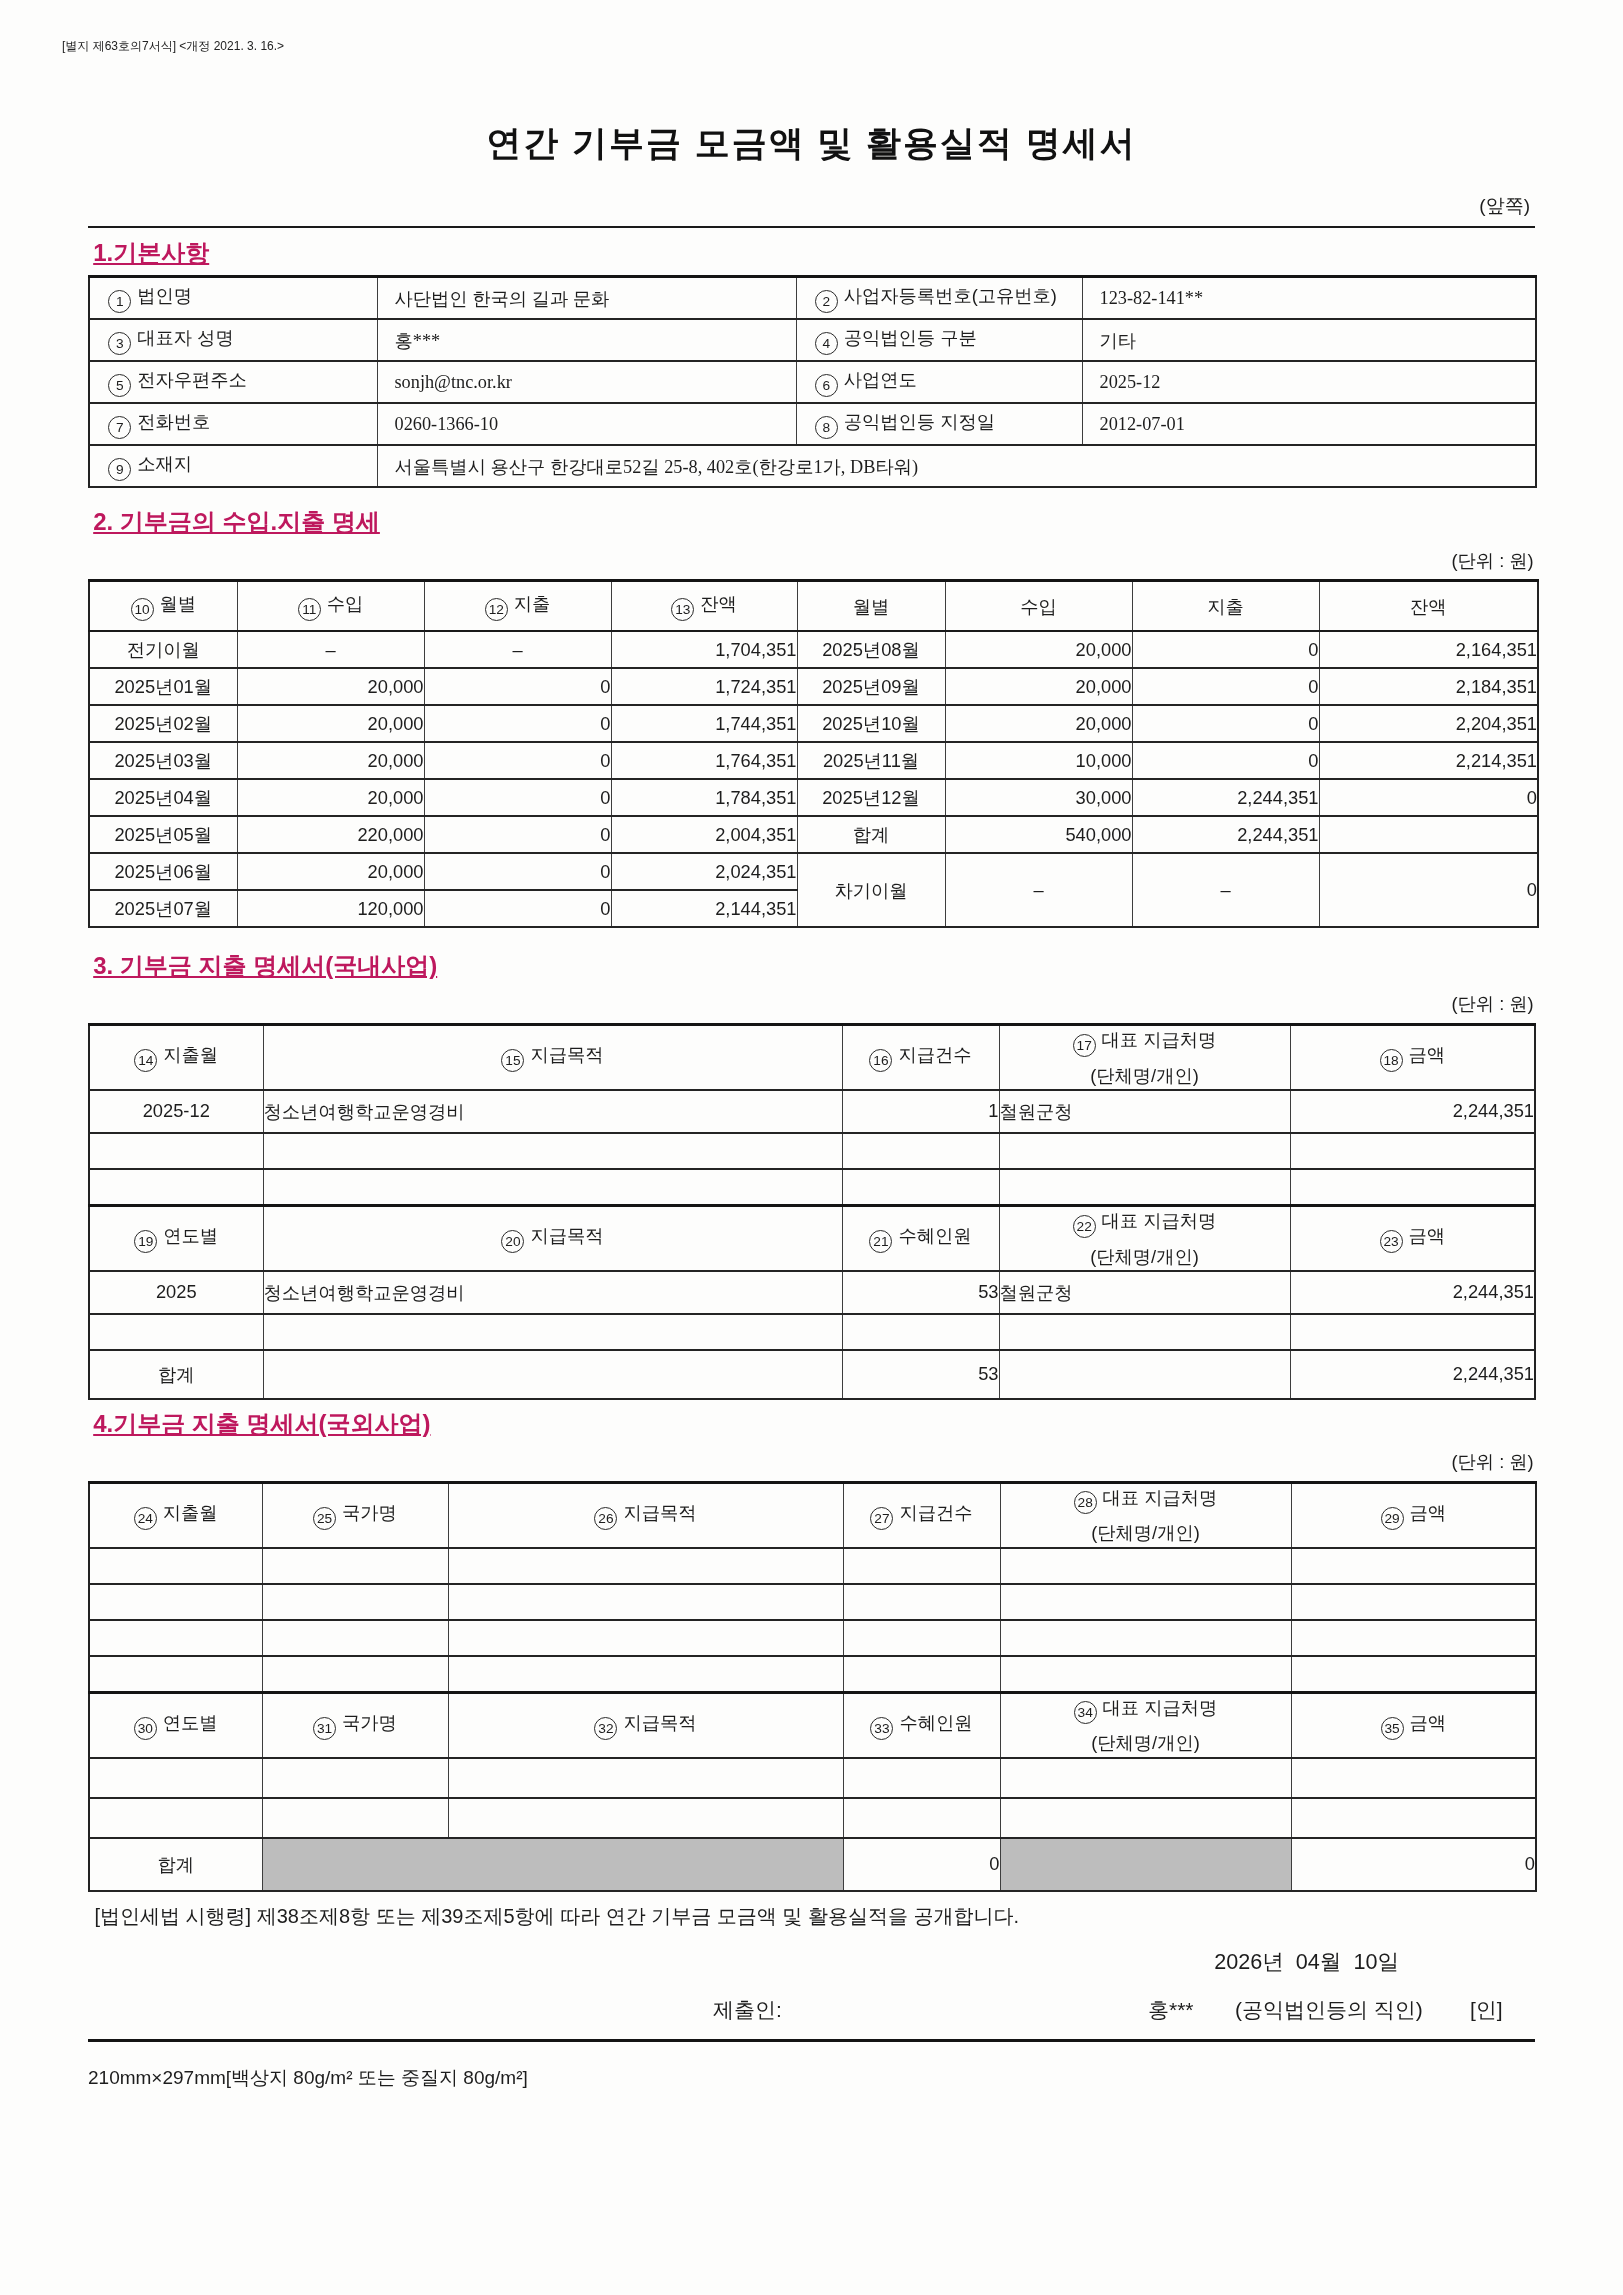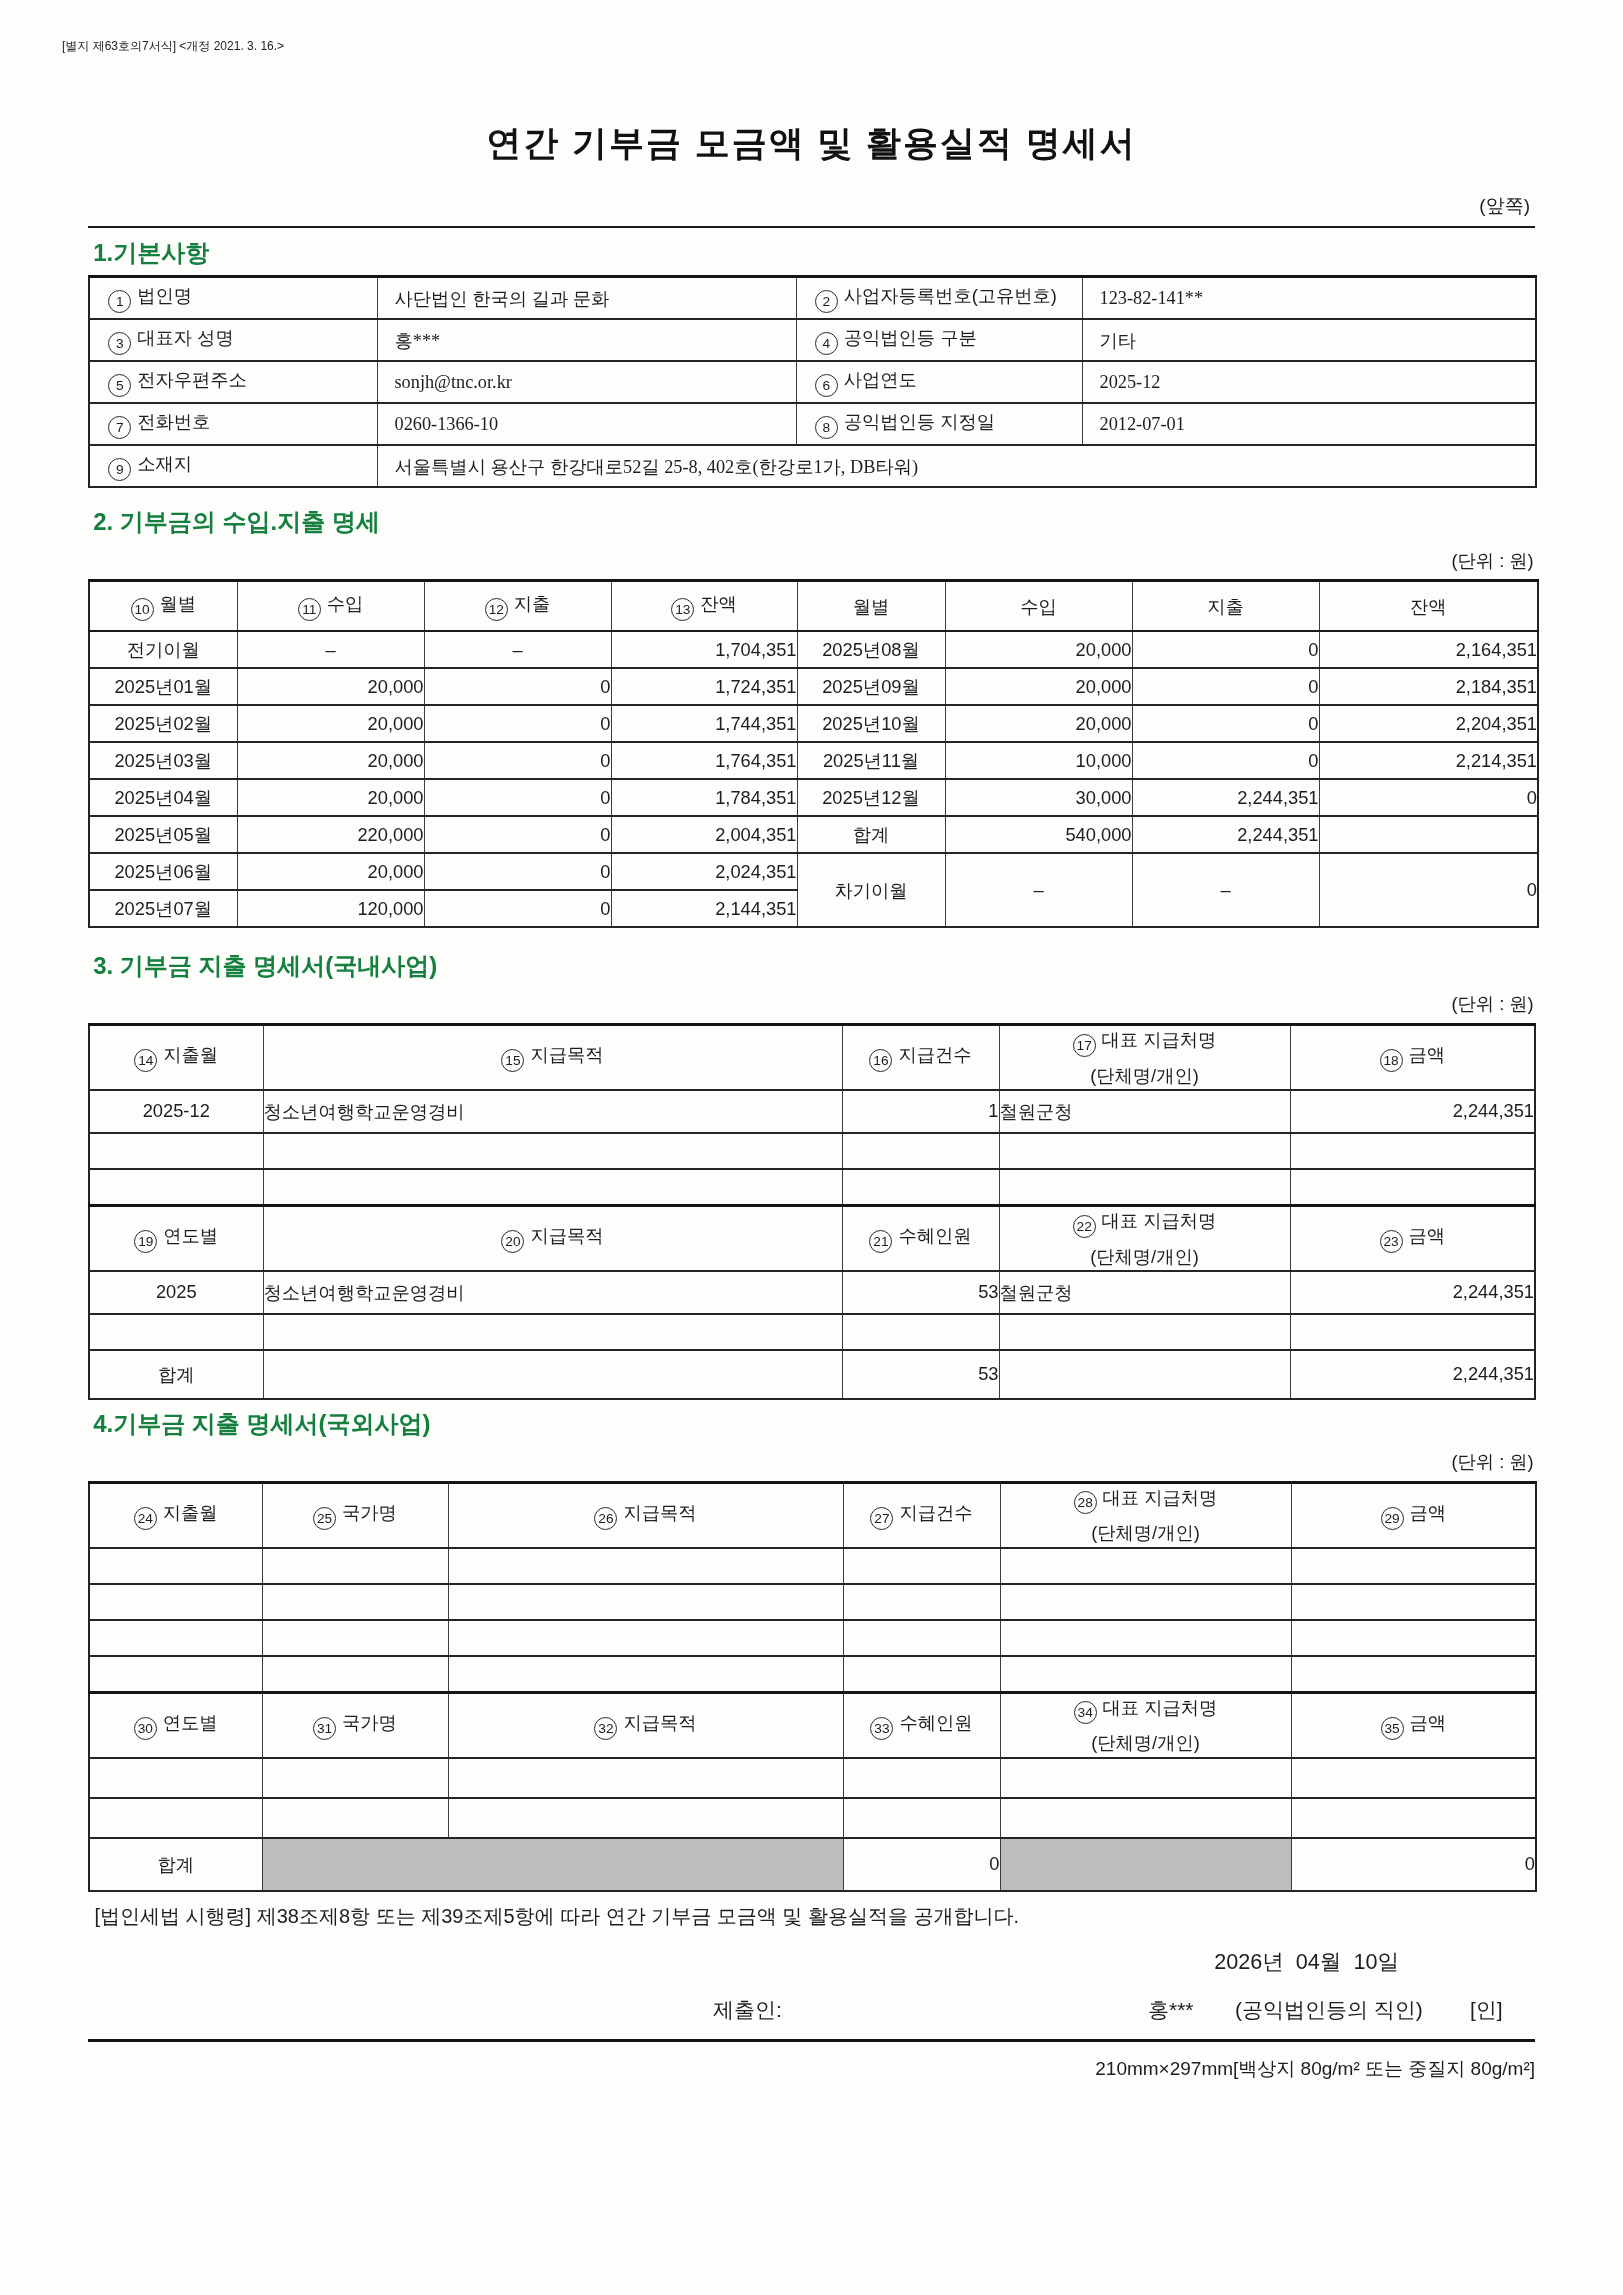--- a/index.html
+++ b/index.html
@@ -7,21 +7,21 @@
     width:1623px;height:2295px;
     background:#fdfdfc;color:#1d1d1d;
     font-family:"Liberation Sans","DejaVu Sans",sans-serif;
   }
   .page{position:relative;width:1623px;height:2295px;overflow:hidden;}
   .notice{padding-top:38px;margin-left:62px;font-size:12px;color:#222;}
   .title{margin-top:65px;text-align:center;font-size:35px;font-weight:bold;letter-spacing:2px;color:#111;}
   .front-label{margin-top:26px;margin-right:93px;text-align:right;font-size:19px;}
   .content{margin:0 88px;}
   .rule{border-top:2.6px solid #1a1a1a;margin-top:6.5px;}
-  .sec-heading{font-size:24px;font-weight:bold;color:#15803d;margin:9.2px 0 6.5px 5.2px;}
+  .sec-heading{font-size:24px;font-weight:bold;color:#be185d;margin:9.2px 0 6.5px 5.2px;text-decoration:underline;}
   .unit{ text-align:right;font-size:18.3px;margin:9.2px 1.3px 6.5px 0;}
   table.tbl{border-collapse:collapse;table-layout:fixed;width:1447px;border:2px solid #222;border-top:3.3px solid #141414;}
   .tbl td{border-left:1.3px solid #3d3d3d;border-right:1.3px solid #3d3d3d;
           border-top:2px solid #242424;border-bottom:2px solid #242424;
           font-size:18.3px;overflow:hidden;vertical-align:middle;padding:0;}
   .tbl tr.hd td{height:47px;border-bottom:2.6px solid #191919;}
   .tbl tr.hdr2 td{border-top:3.3px solid #141414;}
   .c{text-align:center;}
   .r{text-align:right;padding-right:13px;}
   .l{text-align:left;padding-left:15.7px;}
@@ -52,21 +52,21 @@
   .submit-row{position:relative;height:33px;margin-top:19.6px;font-size:21px;}
   .submit-row span{position:absolute;top:0;white-space:pre;}
   .sub-label{left:625px;}
   .sub-name{left:1060px;}
   .sub-seal{left:1147px;}
   .sub-in{left:1382px;}
   .recipient{margin:22px 0 0 6.5px;font-size:26px;}
   .recipient .who{font-weight:bold;letter-spacing:10.5px;}
   .recipient .suffix{font-size:22px;margin-left:19.6px;letter-spacing:1.3px;}
   .bottom-rule{border-top:3.9px solid #141414;margin-top:10.5px;}
-  .paper-spec{margin-top:14px;text-align:right;font-size:19px;}
+  .paper-spec{margin-top:23px;font-size:19px;}
 </style>
 </head>
 <body>
 
 <div class="page">
 
   <div class="notice">[별지 제63호의7서식] &lt;개정 2021. 3. 16.&gt;</div>
   <div class="title">연간 기부금 모금액 및 활용실적 명세서</div>
   <div class="front-label">(앞쪽)</div>
 

